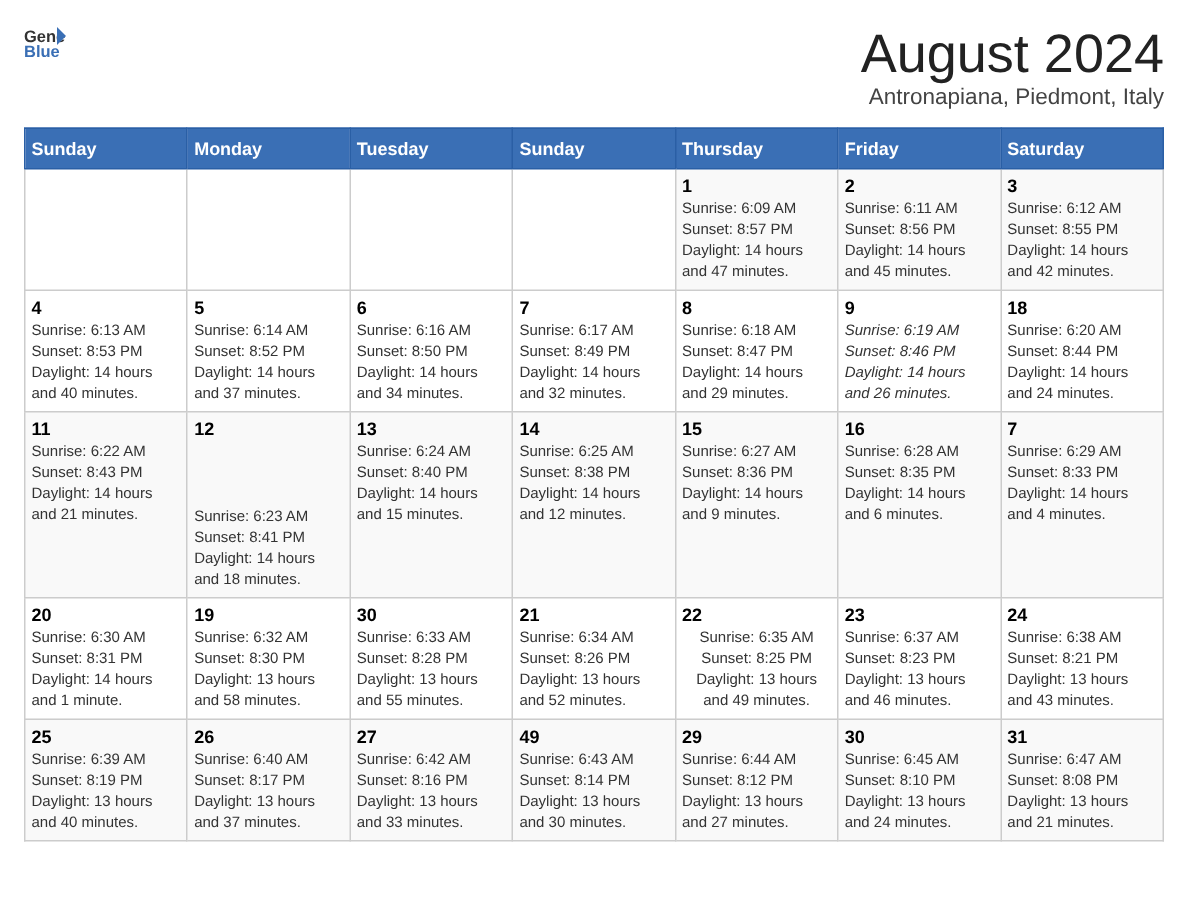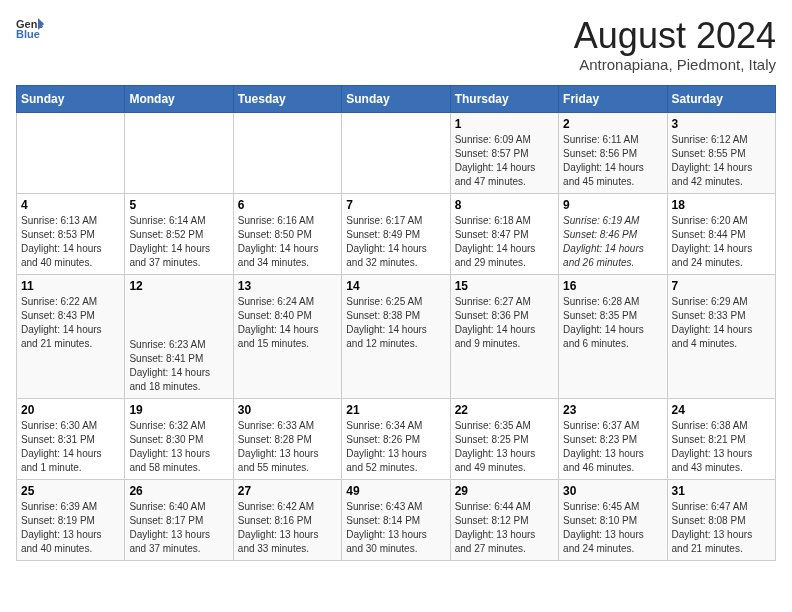--- a/index.html
+++ b/index.html
@@ -260,21 +260,21 @@
         </td>
         <td>
           <span class="day-num">21</span>
           <div class="day-info" style="white-space: pre-line;">Sunrise: 6:34 AM
 Sunset: 8:26 PM
 Daylight: 13 hours
 and 52 minutes.</div>
         </td>
         <td>
           <span class="day-num">22</span>
-          <div class="day-info" style="white-space: pre-line;">Sunrise: 6:35 AM
+          <div class="day-info" style="white-space: pre-line; text-align: center;">Sunrise: 6:35 AM
 Sunset: 8:25 PM
 Daylight: 13 hours
 and 49 minutes.</div>
         </td>
         <td>
           <span class="day-num">23</span>
           <div class="day-info" style="white-space: pre-line;">Sunrise: 6:37 AM
 Sunset: 8:23 PM
 Daylight: 13 hours
 and 46 minutes.</div>

